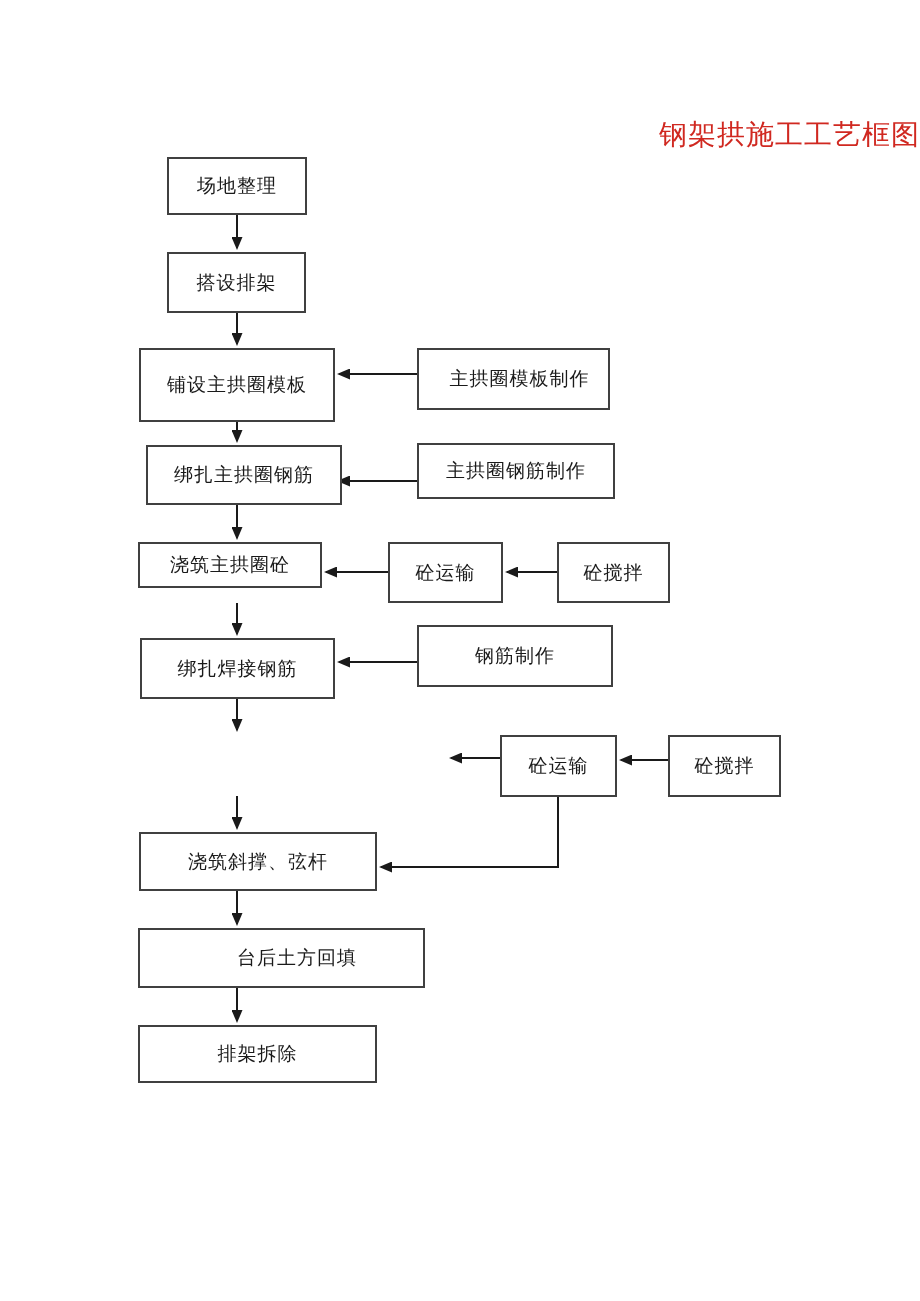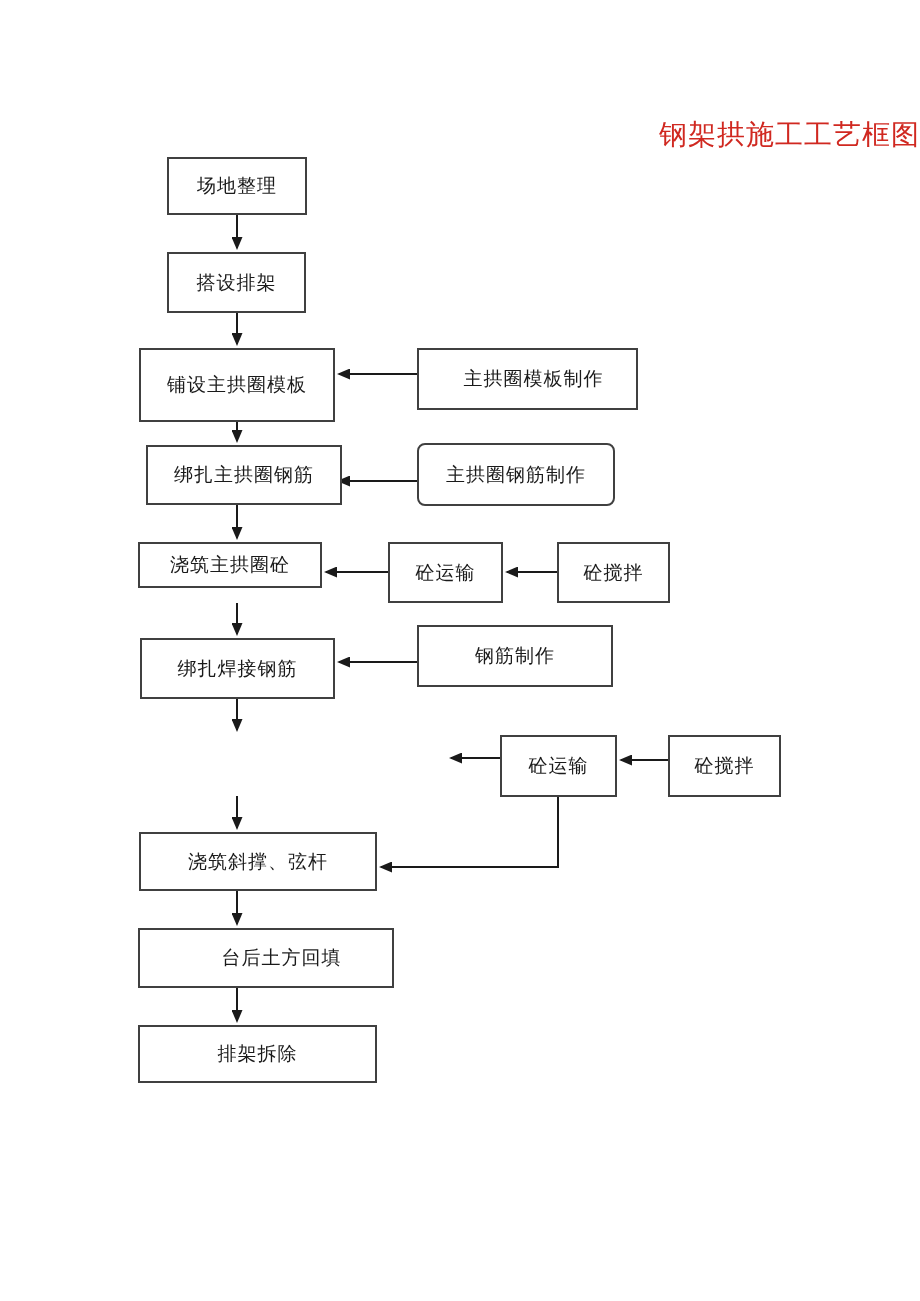--- a/index.html
+++ b/index.html
@@ -48,33 +48,33 @@
   }
   svg.edges line, svg.edges polyline {
     stroke: #1a1a1a;
     stroke-width: 2;
     fill: none;
   }
   
   .n-site-prep        { left:167px; top:157px;  width:140px; height:58px; }
   .n-erect-scaffold   { left:167px; top:252px;  width:139px; height:61px; }
   .n-lay-formwork     { left:139px; top:348px;  width:196px; height:74px; }
-  .n-make-formwork    { left:417px; top:348px;  width:221px; height:62px;padding-left:12px; }
+  .n-make-formwork    { left:417px; top:348px;  width:193px; height:62px;padding-left:12px; }
   .n-tie-main-rebar   { left:146px; top:445px;  width:196px; height:60px; }
-  .n-make-main-rebar  { left:417px; top:443px;  width:198px; height:63px;border-radius:8px; }
+  .n-make-main-rebar  { left:417px; top:443px;  width:198px; height:56px; }
   .n-pour-main-arch   { left:138px; top:542px;  width:184px; height:46px; }
   .n-transport-a      { left:388px; top:542px;  width:115px; height:61px; }
   .n-mix-a            { left:557px; top:542px;  width:113px; height:61px; }
   .n-tie-weld-rebar   { left:140px; top:638px;  width:195px; height:61px; }
   .n-make-rebar       { left:417px; top:625px;  width:196px; height:62px; }
   .n-pour-legs        { left:139px; top:734px;  width:308px; height:62px; }
   .n-transport-b      { left:500px; top:735px;  width:117px; height:62px; }
   .n-mix-b            { left:668px; top:735px;  width:113px; height:62px; }
   .n-pour-braces      { left:139px; top:832px;  width:238px; height:59px; }
-  .n-backfill         { left:138px; top:928px;  width:256px; height:60px;padding-left:31px; }
+  .n-backfill         { left:138px; top:928px;  width:287px; height:60px;padding-left:31px; }
   .n-remove-scaffold  { left:138px; top:1025px; width:239px; height:58px; }
 </style>
 </head>
 <body>
 
 <div class="page">
 
   <div class="diagram-title">钢架拱施工工艺框图</div>
 
   <svg class="edges" viewBox="0 0 920 1301">

